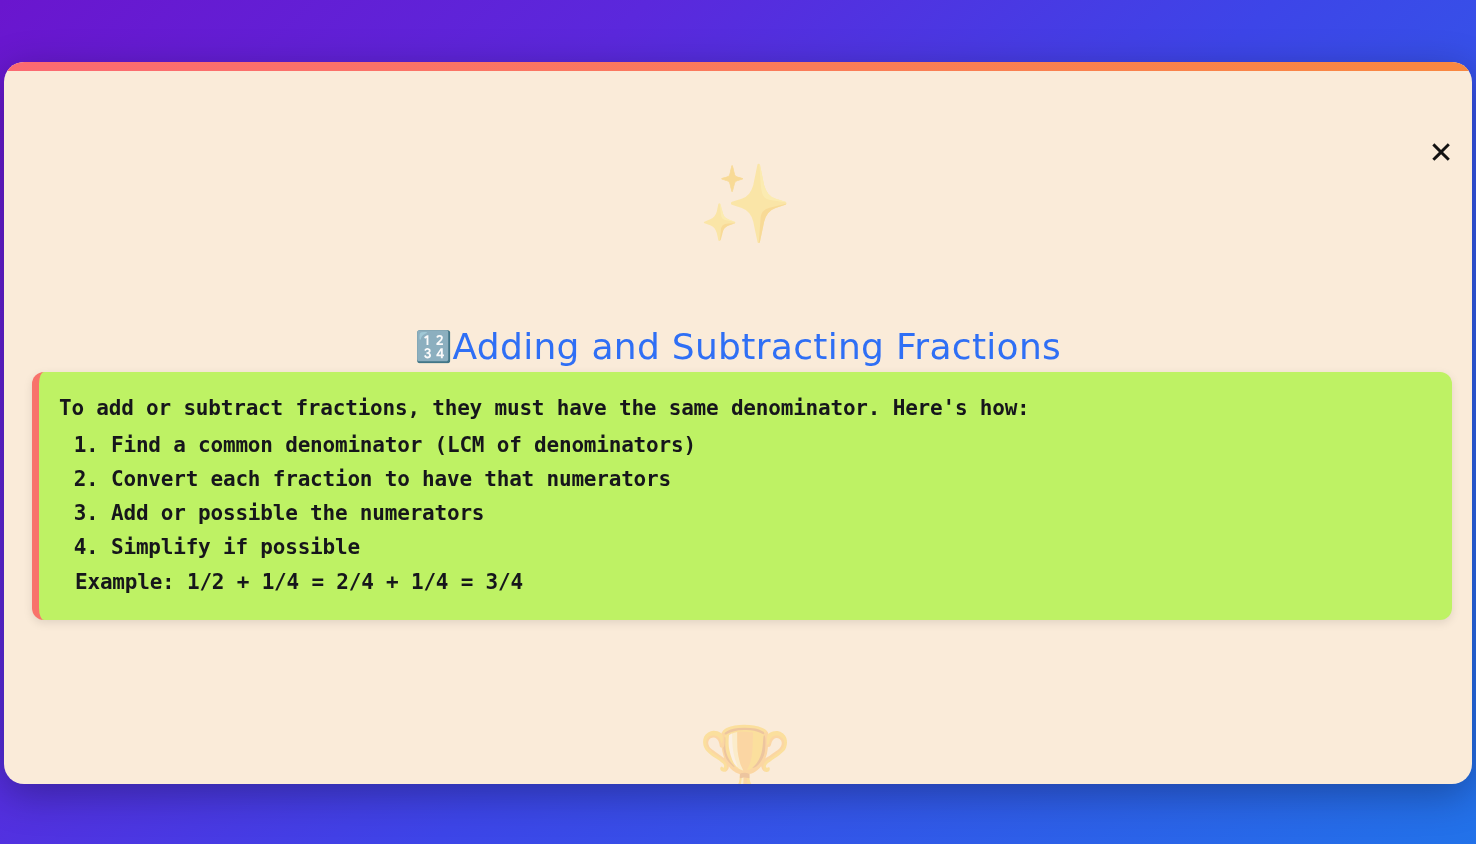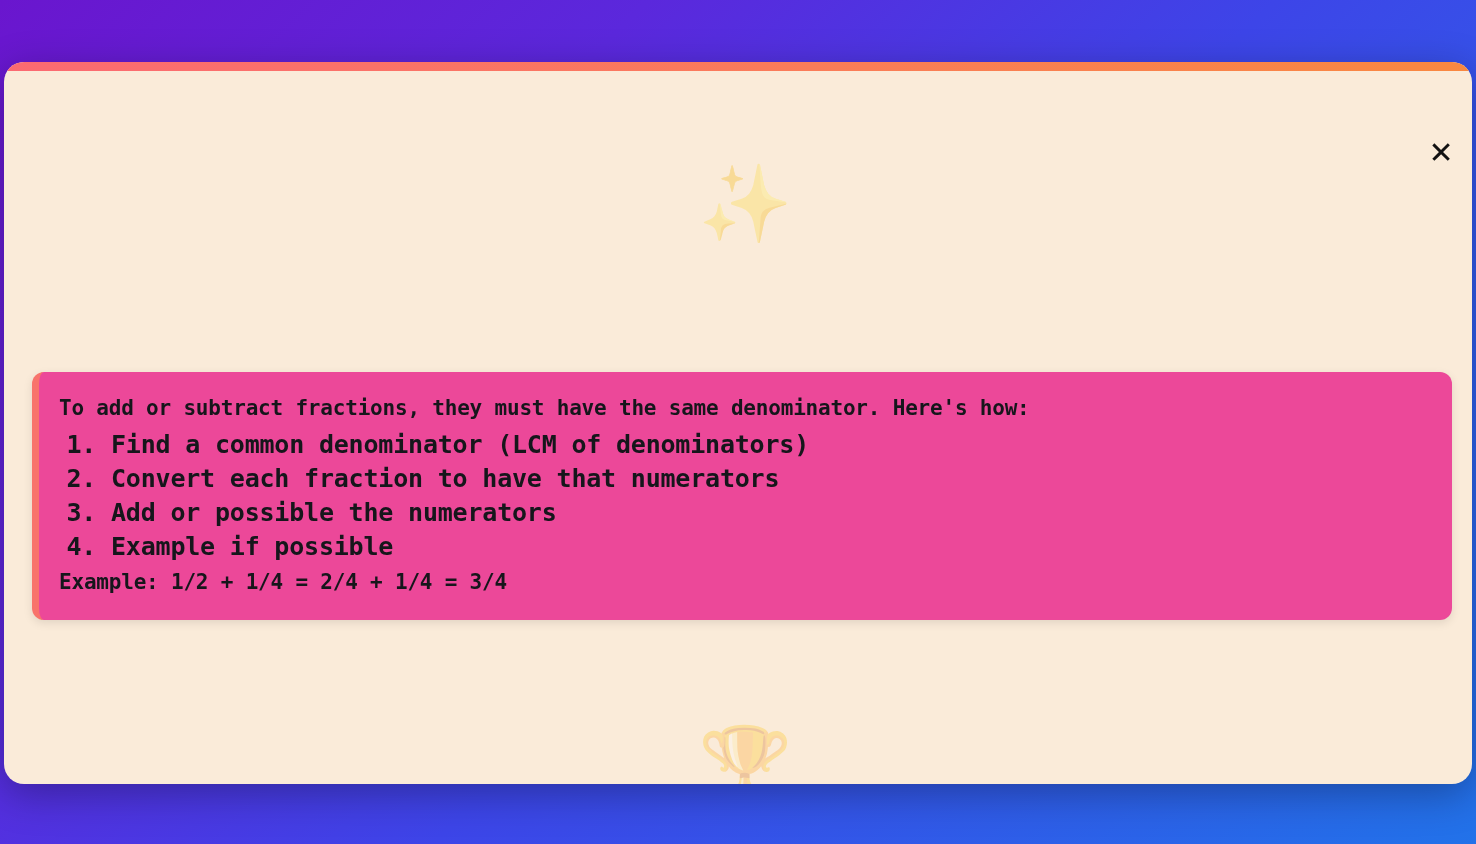--- a/index.html
+++ b/index.html
@@ -109,21 +109,21 @@
     font-size:30px;
     vertical-align:2px;
   }
 
   
   #content-card {
     position:absolute;
     left:28px;
     top:310px;
     width:1420px;
-    background:#ec4899;
+    background:#bef264;
     border-left:7px solid #F8736B;
     border-radius:12px;
     padding:24px 26px 26px 20px;
     box-shadow:0 3px 10px rgba(0,0,0,0.10);
     z-index:10;
   }
 
   #intro-line {
     font-family:"DejaVu Sans Mono", monospace;
     font-size:21px;
@@ -134,63 +134,67 @@
   }
 
   #steps-list {
     list-style-type: decimal;
     margin: 8px 0 4px 0;
     padding-left:52px;
   }
 
   #steps-list li {
     font-family:"DejaVu Sans Mono", monospace;
-    font-size:25px;
+    font-size:21px;
     font-weight:700;
     color:#16161B;
     letter-spacing:-0.2px;
     line-height:34px;
     white-space:nowrap;
   }
 
   #example-line {
     font-family:"DejaVu Sans Mono", monospace;
     font-size:21px;
     font-weight:700;
     color:#16161B;
     letter-spacing:-0.2px;
     margin-top:6px;
     white-space:nowrap;
+    margin-left:16px;
   }
 </style>
 </head>
 <body>
 
 <div id="modal">
 
   <div id="top-bar"></div>
 
   <button id="close-btn">✕</button>
 
   <div id="deco-sparkles" class="deco">✨</div>
 
+  <div id="title">
+    <span class="title-emoji">🔢</span><span>Adding and Subtracting Fractions</span>
+  </div>
 
   <div id="deco-abacus" class="deco">🧮</div>
 
   <div id="deco-numbers" class="deco">🔢</div>
 
   <div id="content-card">
 
     <div id="intro-line">To add or subtract fractions, they must have the same denominator. Here's how:</div>
 
     <ol id="steps-list">
       <li>Find a common denominator (LCM of denominators)</li>
       <li>Convert each fraction to have that numerators</li>
       <li>Add or possible the numerators</li>
-      <li>Example if possible</li>
+      <li>Simplify if possible</li>
     </ol>
 
     <div id="example-line">Example: 1/2 + 1/4 = 2/4 + 1/4 = 3/4</div>
 
   </div>
 
   <div id="deco-trophy" class="deco">🏆</div>
 
 </div>
 

